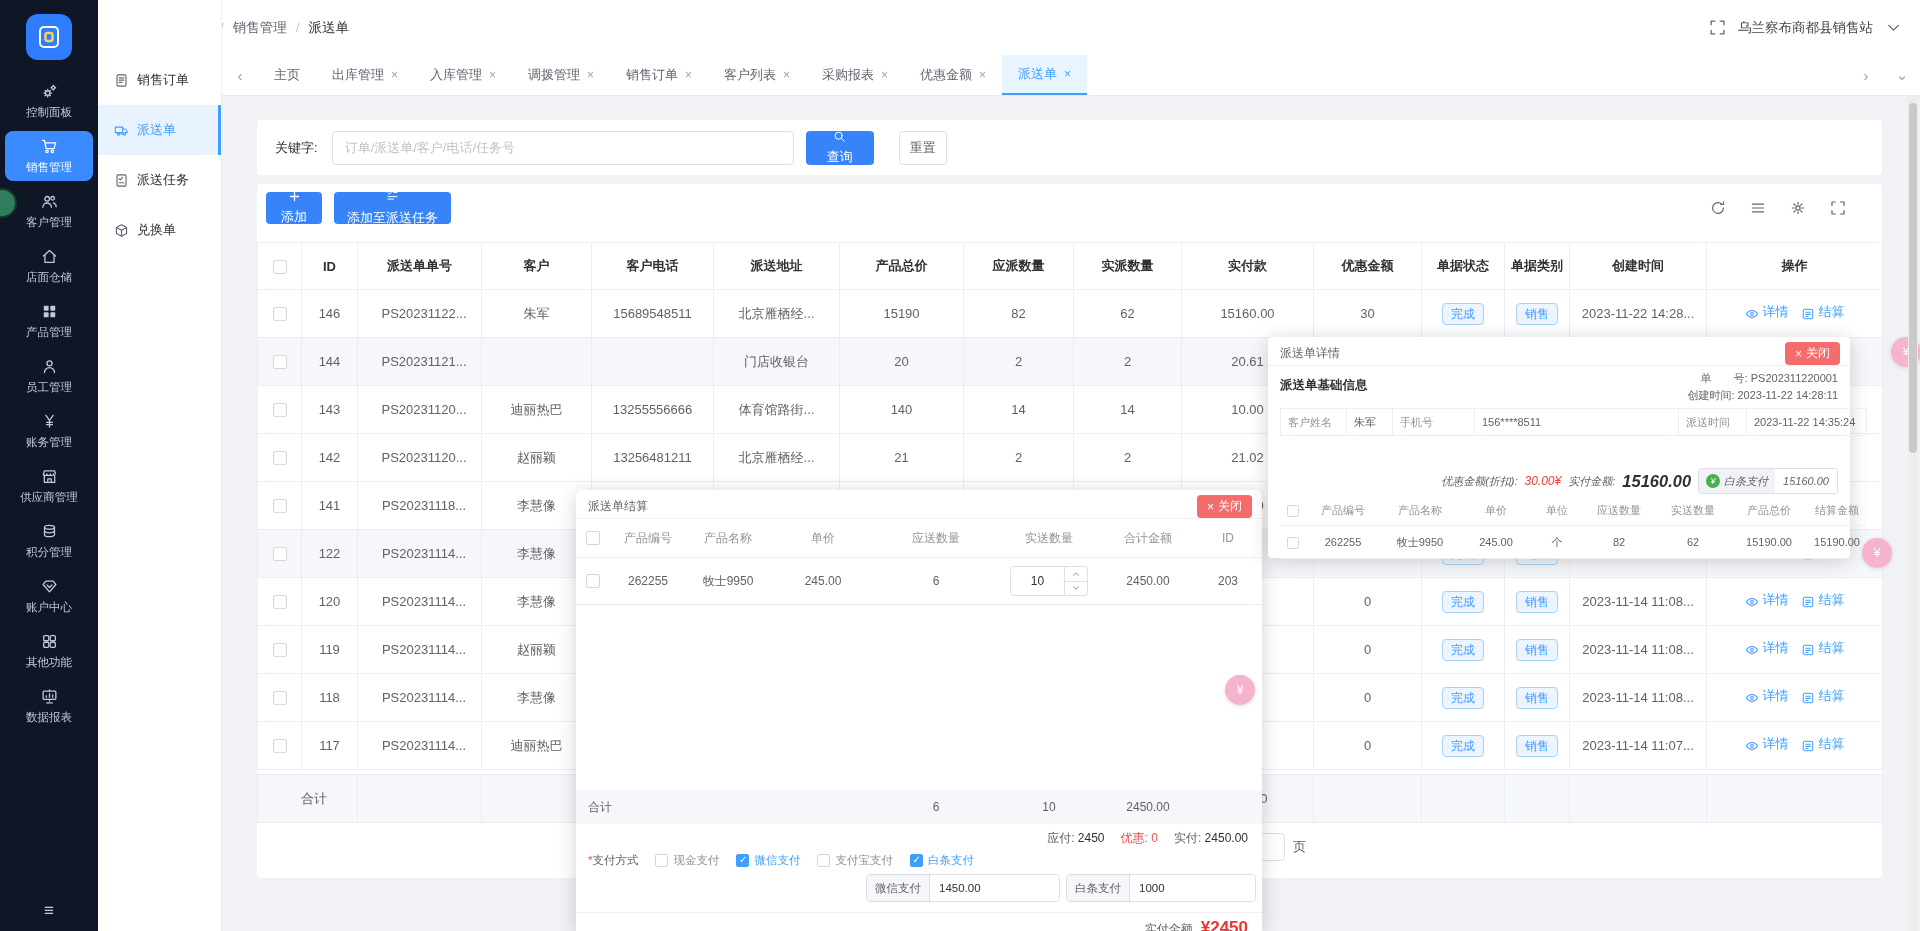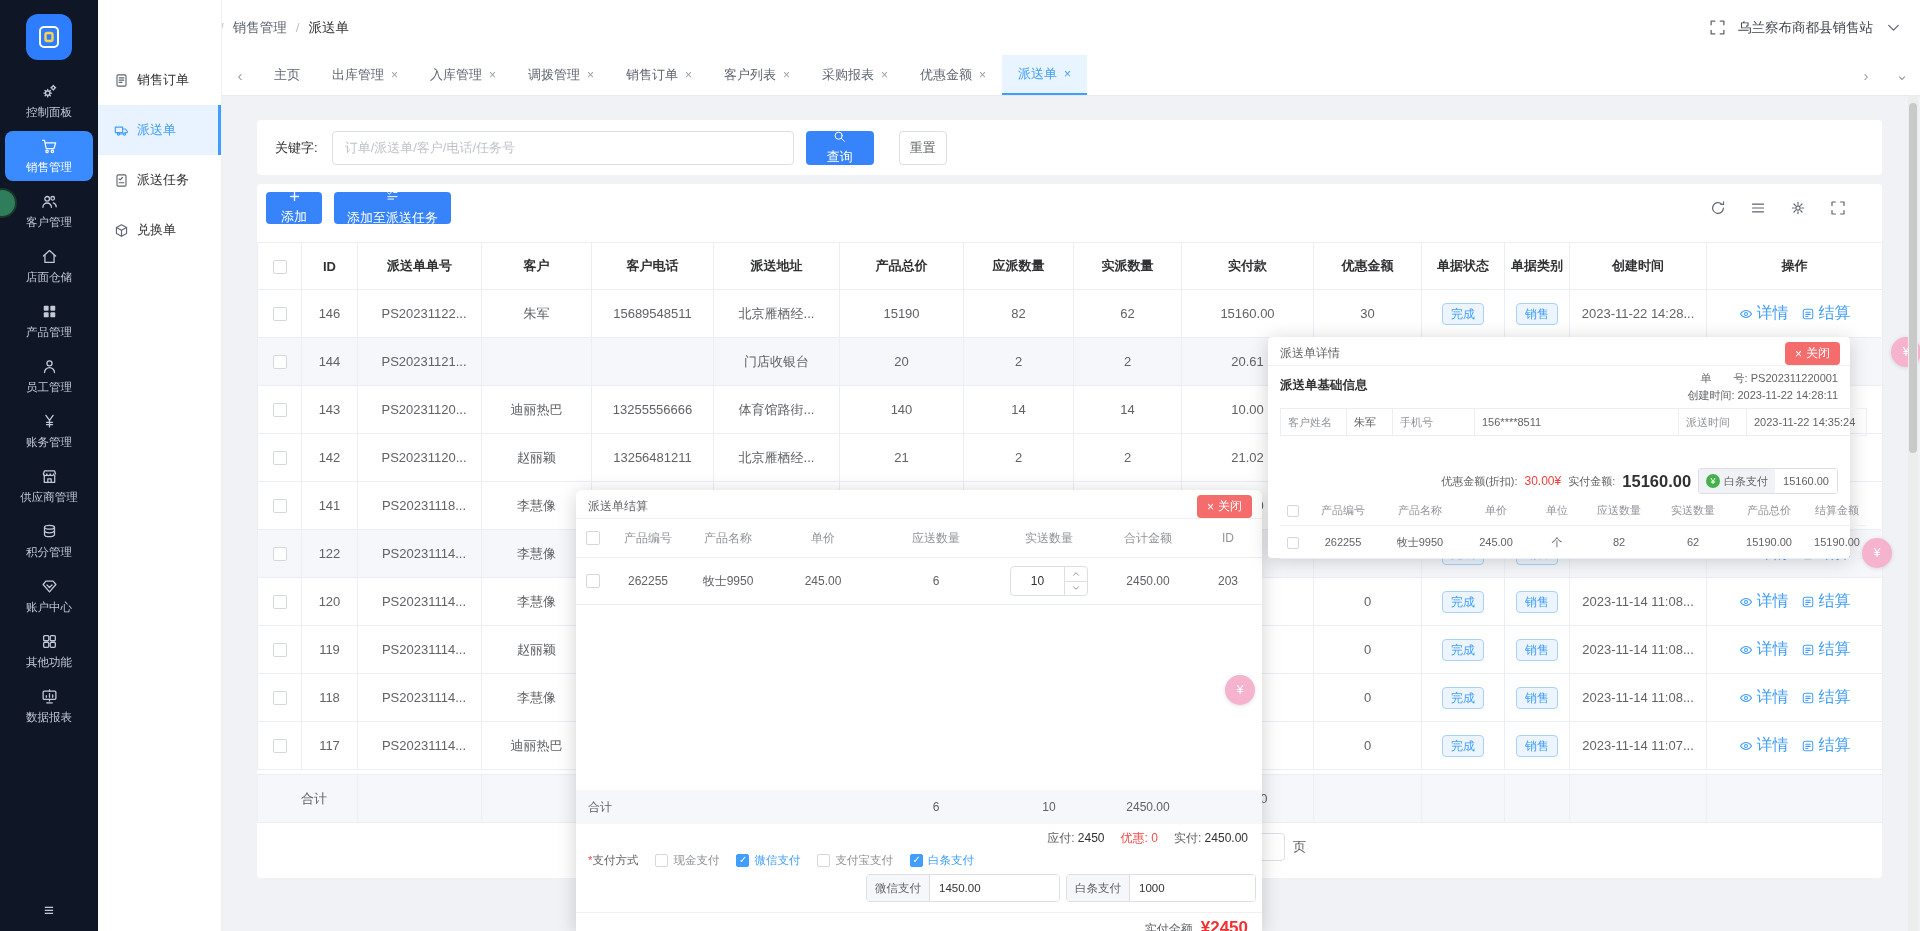--- a/index.html
+++ b/index.html
@@ -69,21 +69,21 @@
   table.grid{border-collapse:collapse;table-layout:fixed;width:1625px;}
   table.grid th,table.grid td{border:1px solid #ebeef5;text-align:center;vertical-align:middle;overflow:hidden;white-space:nowrap;}
   table.grid th{height:44px;font-size:13px;color:#303133;font-weight:bold;background:#fff;}
   table.grid td{height:45px;font-size:13px;color:#606266;}
   .main-table{position:absolute;top:58px;left:0;}
   td.cell-no{text-align:left;padding-left:10px;}
   tr.shaded td{background:#f5f7fa;}
   .cb{display:inline-block;width:14px;height:14px;border:1px solid #d4d7de;border-radius:2px;background:#fff;vertical-align:middle;cursor:pointer;box-sizing:border-box;}
   .tag{display:inline-block;padding:2px 8px;border-radius:4px;background:#ecf5ff;border:1px solid #a9d3f5;color:#409eff;font-size:12px;line-height:16px;}
   .ops{display:inline-flex;align-items:center;gap:12px;}
-  .oplink{display:inline-flex;align-items:center;gap:4px;color:#409eff;font-size:16px;cursor:pointer;}
+  .oplink{display:inline-flex;align-items:flex-end;gap:4px;color:#409eff;font-size:13px;cursor:pointer;}
   .oplink .icon{width:14px;height:14px;}
   .totals-table{position:absolute;top:590px;left:0;}
   .totals-table td{background:#f5f7fa;border-left:none;border-right:none;color:#303133;}
   td.tot-label{text-align:left;padding-left:14px;}
   .pager{position:absolute;top:649px;left:978px;display:flex;align-items:center;gap:8px;}
   .pager-input{width:50px;height:28px;border:1px solid #dcdfe6;border-radius:4px;background:#fff;box-sizing:border-box;}
   .pager-suffix{font-size:13px;color:#606266;}
 
   
   .dialog{position:absolute;background:#fff;box-shadow:0 3px 20px rgba(0,0,0,.18);z-index:10;}
@@ -121,21 +121,21 @@
   .sb-val{font-size:17px;font-weight:bold;color:#f33030;}
 
   .detail{left:1268px;top:337px;width:582px;height:221px;border-radius:4px;}
   .dt-section{position:absolute;left:12px;top:40px;font-size:12.5px;font-weight:bold;color:#303133;}
   .dt-meta{position:absolute;right:12px;top:33px;text-align:right;font-size:11px;color:#606266;line-height:17px;}
   .info-grid{position:absolute;left:12px;top:71px;border-collapse:collapse;table-layout:fixed;width:586px;}
   .info-grid td{border:1px solid #ebeef5;height:26px;font-size:11px;padding:0 7px;white-space:nowrap;overflow:hidden;}
   .info-grid td.lbl{color:#909399;}
   .info-grid td.val{color:#606266;}
   .pin{display:inline-flex;width:11px;height:11px;color:#909399;vertical-align:-1px;margin-right:2px;}
-  .dt-payline{position:absolute;right:12px;top:131px;display:flex;align-items:center;gap:7px;}
+  .dt-payline{position:absolute;right:12px;top:131px;display:flex;align-items:center;gap:7px;font-style:italic;}
   .dt-pl-lbl{font-size:11px;color:#606266;}
   .dt-pl-big{font-size:16.5px;font-weight:bold;color:#303133;}
   .dt-pl-red{font-size:12px;color:#f23c3c;}
   .bt-chip{display:flex;height:24px;border:1px solid #dcdfe6;border-radius:3px;overflow:hidden;font-size:11px;}
   .bt-chip .addon{background:#f0f2f5;display:flex;align-items:center;gap:4px;padding:0 7px;color:#606266;}
   .bt-chip .pval{display:flex;align-items:center;padding:0 8px;background:#fff;color:#606266;}
   .payicon{width:14px;height:14px;border-radius:50%;background:#46b14c;color:#fff;font-size:9px;display:inline-flex;align-items:center;justify-content:center;}
   table.dflat{border-collapse:collapse;table-layout:fixed;width:586px;}
   table.dflat th{height:28px;font-size:11px;color:#909399;font-weight:normal;border-bottom:1px solid #ebeef5;text-align:center;white-space:nowrap;}
   table.dflat td{height:30px;font-size:11px;color:#606266;border-bottom:1px solid #ebeef5;text-align:center;white-space:nowrap;}

